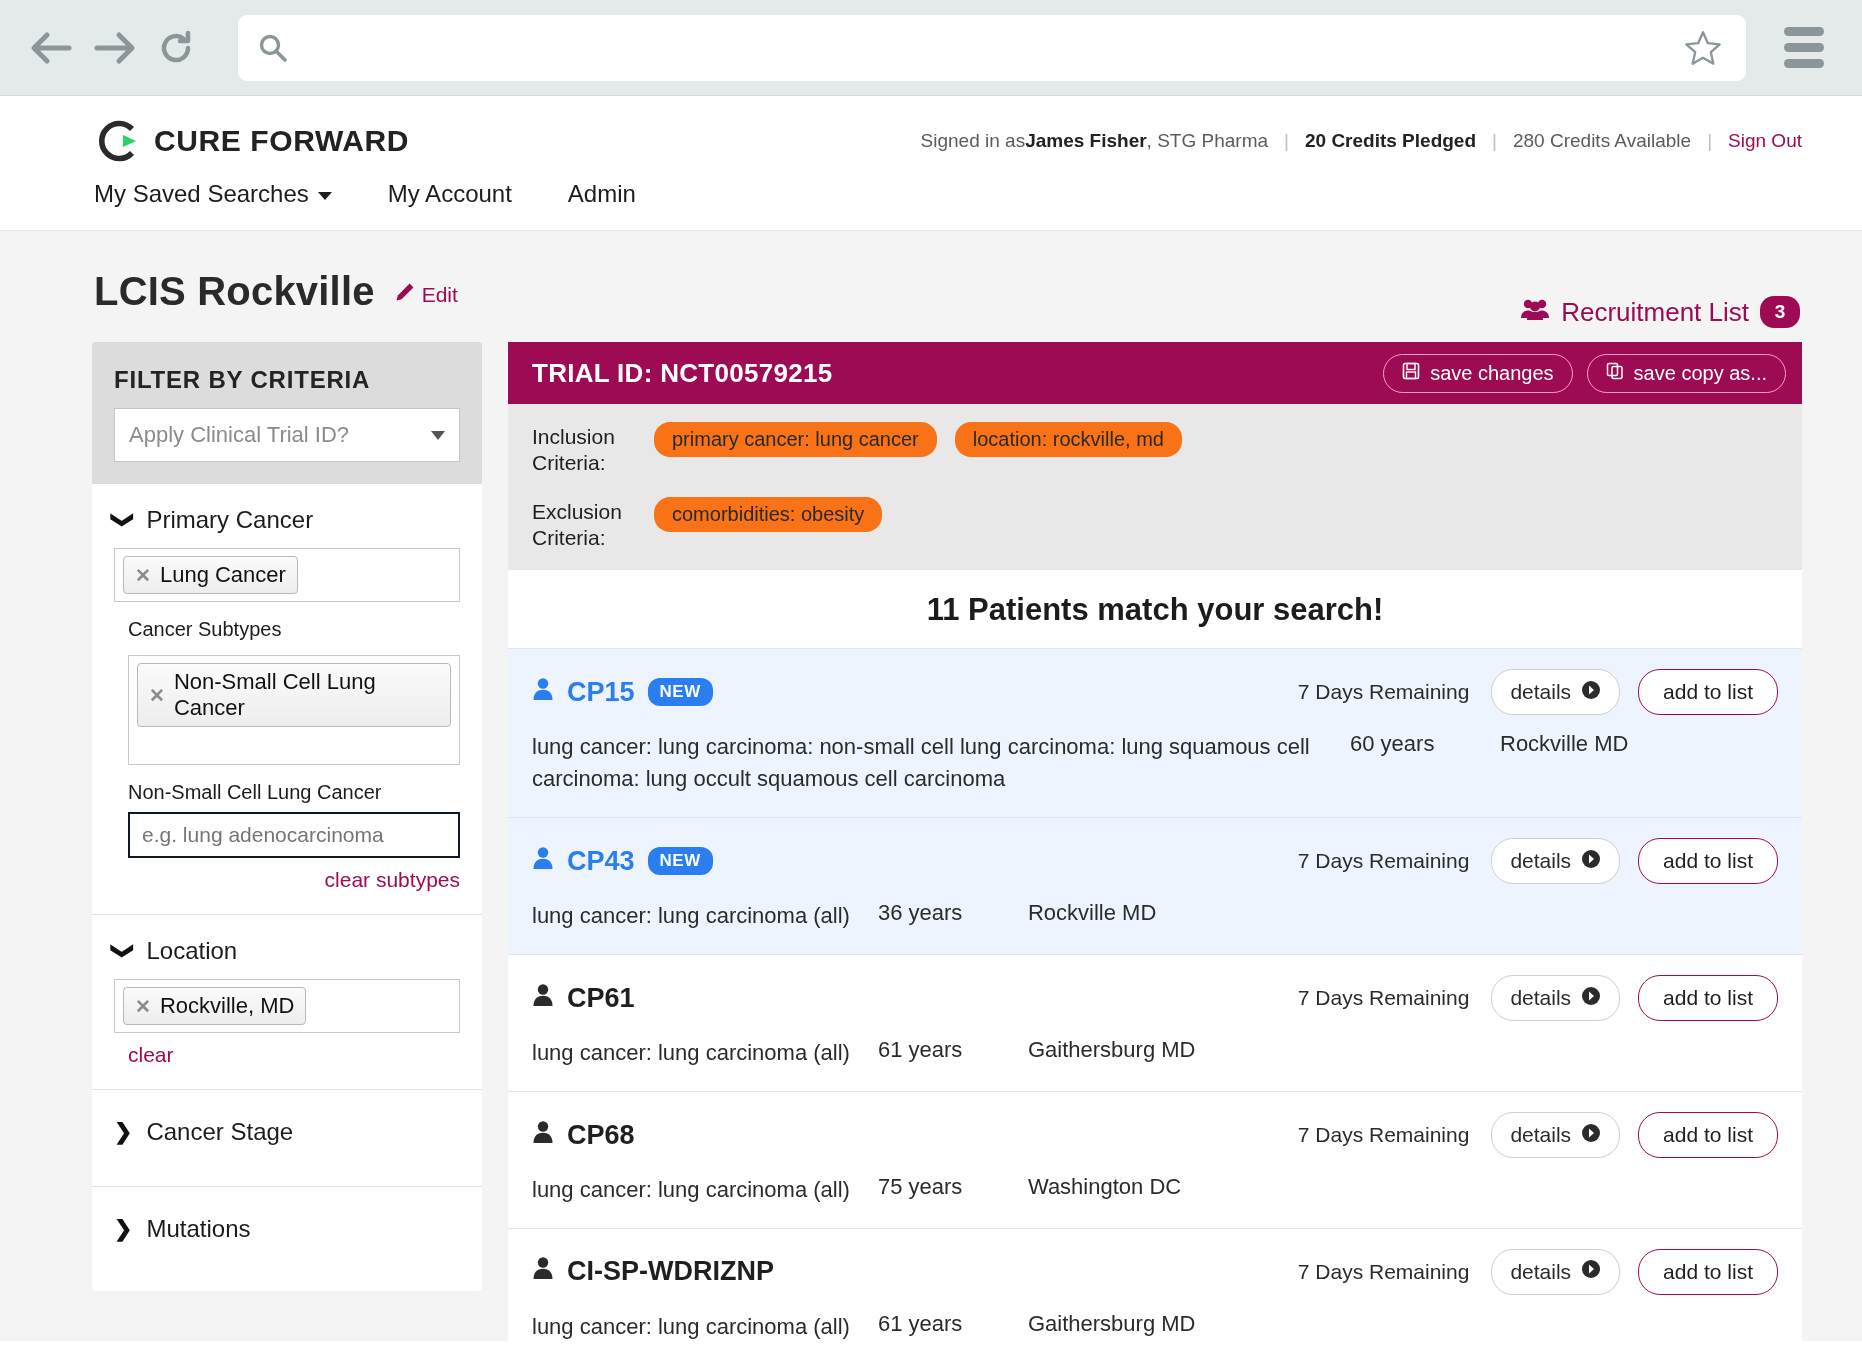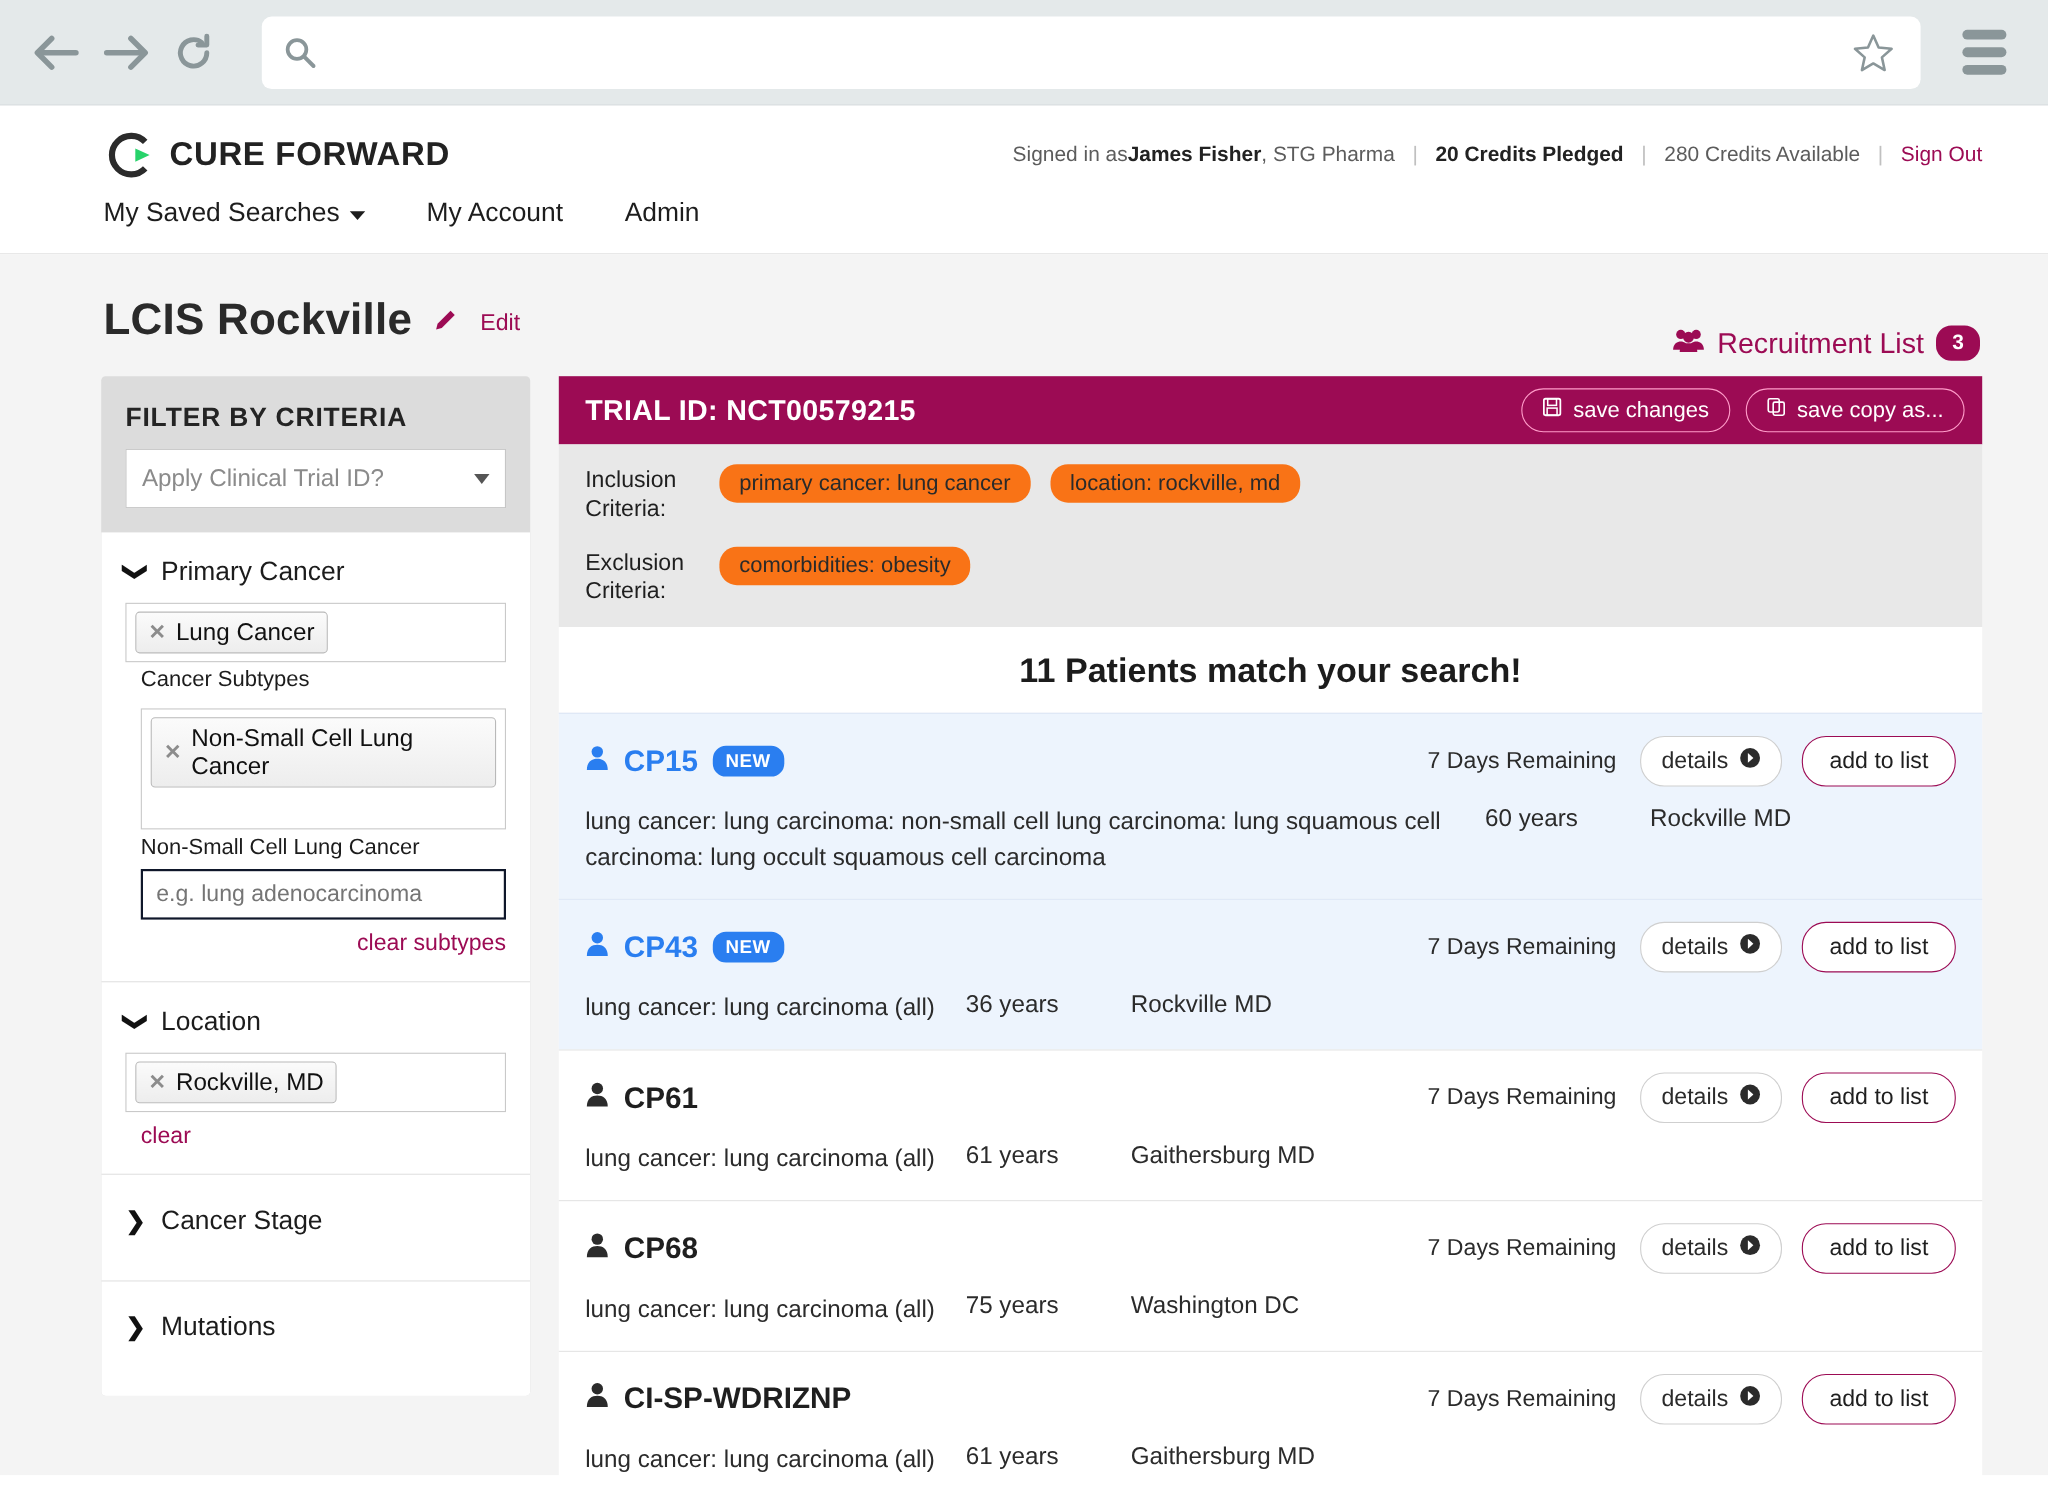--- a/index.html
+++ b/index.html
@@ -120,21 +120,21 @@
   }
   .page-title-row {
     display: flex;
     align-items: flex-end;
     padding: 38px 60px 0 94px;
   }
   .page-title {
     font-size: 40px; font-weight: 700; color: #2a2a2a; letter-spacing: 0.2px;
   }
   .edit-link {
-    display: flex; align-items: center; gap: 22px;
+    display: flex; align-items: center; gap: 7px;
     color: #9c0b54; font-size: 21px; margin-left: 20px; margin-bottom: 7px;
     cursor: pointer;
   }
   .recruit-row {
     display: flex; justify-content: flex-end;
     padding: 0 62px 0 0;
     margin-top: -18px;
   }
   .recruit-link {
     display: flex; align-items: center; gap: 11px;
@@ -226,21 +226,21 @@
     border: 1px solid #b9b9b9;
     border-radius: 4px;
     padding: 5px 11px;
     font-size: 22px;
     color: #111;
     max-width: 100%;
     cursor: pointer;
   }
   .token .x { color: #8c8c8c; font-size: 19px; font-weight: 700; }
   .sub-label {
-    margin-top: 5px; margin-left: 14px;
+    margin-top: 16px; margin-left: 14px;
     font-size: 20px; color: #1c1c1c;
   }
   .sub-box-wrap { margin-left: 14px; }
   .plain-input {
     margin-left: 14px; margin-top: 8px;
     width: calc(100% - 14px);
     height: 46px;
     border: 2px solid #0f172a;
     background: #fff;
     padding: 0 12px;

